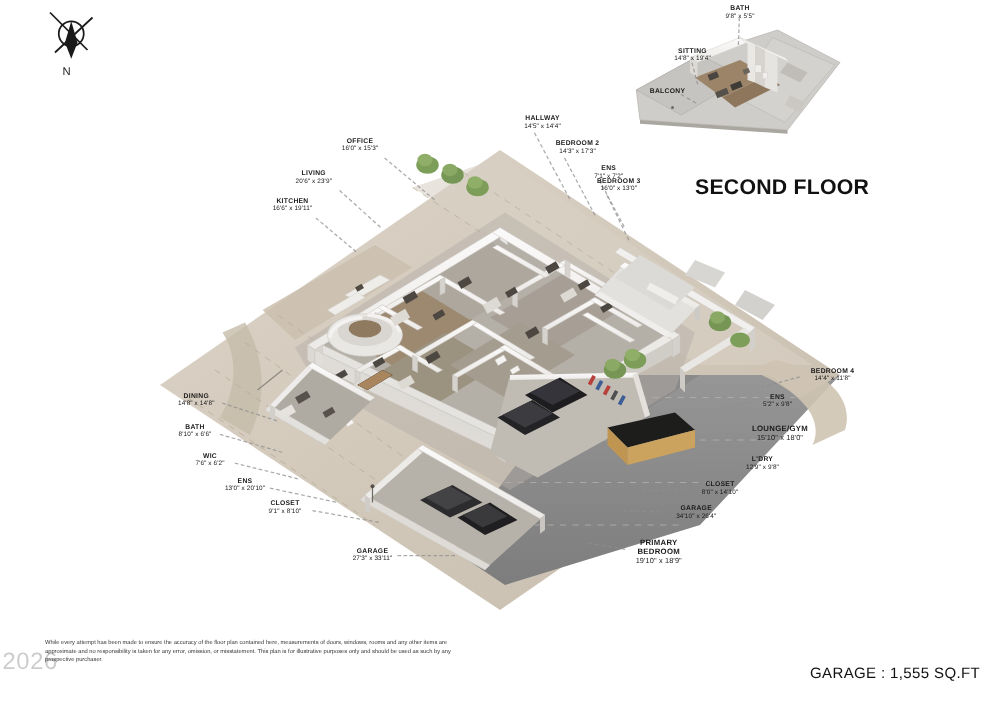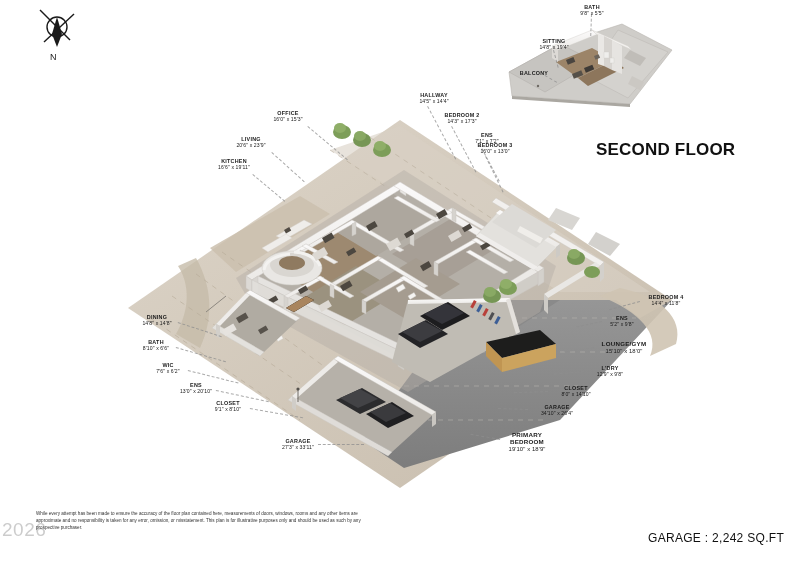--- a/index.html
+++ b/index.html
@@ -20,21 +20,21 @@
   .compass svg { display: block; }
 
   
   .floor-heading {
     position: absolute;
     font-weight: bold;
     color: #111111;
     letter-spacing: .2px;
     white-space: nowrap;
   }
-  #second-floor-heading { left: 556px; top: 140px; font-size: 17px; margin-left: 40px; }
+  #second-floor-heading { left: 556px; top: 140px; font-size: 17px; }
   #first-floor-heading  { left: 358px; top: 512px; font-size: 17px; }
 
   
   .room-label {
     position: absolute;
     text-align: center;
     color: #1a1a1a;
     white-space: nowrap;
     line-height: 1.12;
     transform: translateX(-50%);
@@ -501,15 +501,15 @@
         <span class="dim">27'3" x 33'11"</span>
       </div>
     </div>
 
   <div id="watermark">2026</div>
 
   <div id="footer">
     <div class="disclaimer">While every attempt has been made to ensure the accuracy of the floor plan contained here, measurements of doors, windows, rooms and any other items are approximate and no responsibility is taken for any error, omission, or misstatement. This plan is for illustrative purposes only and should be used as such by any prospective purchaser.</div>
   </div>
 
-  <div id="garage-total">GARAGE   :  2,242 SQ.FT</div>
+  <div id="garage-total">GARAGE   :  1,555 SQ.FT</div>
 
 </div>
 
 </body></html>

